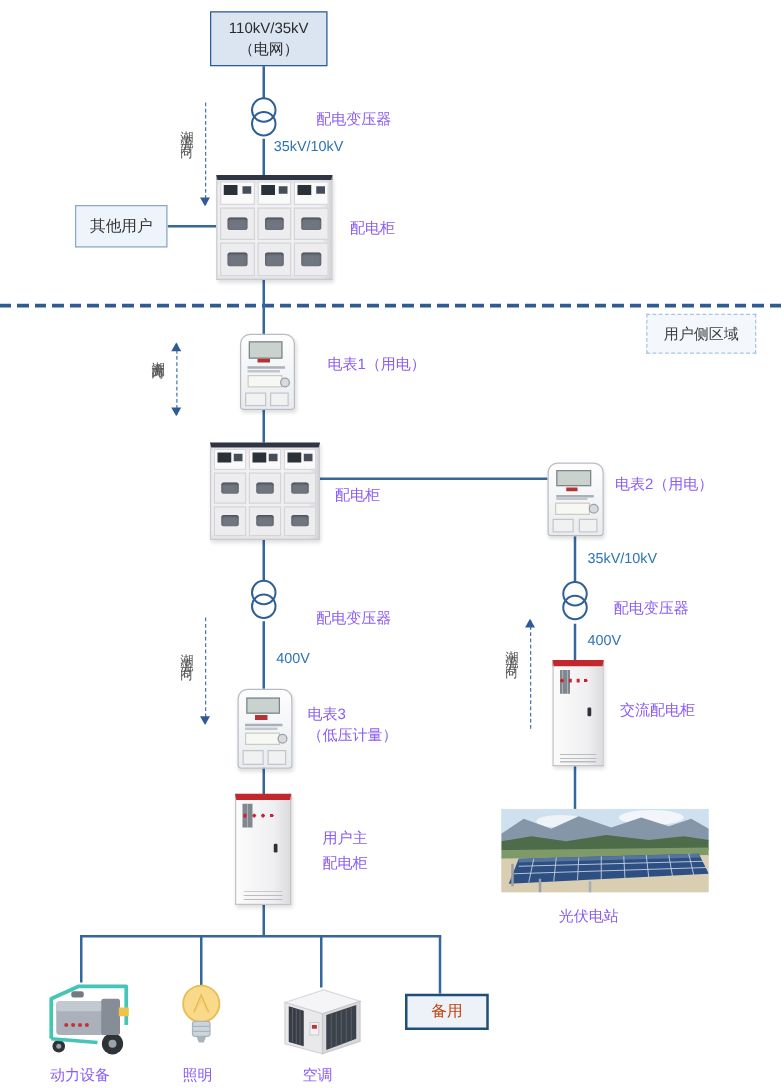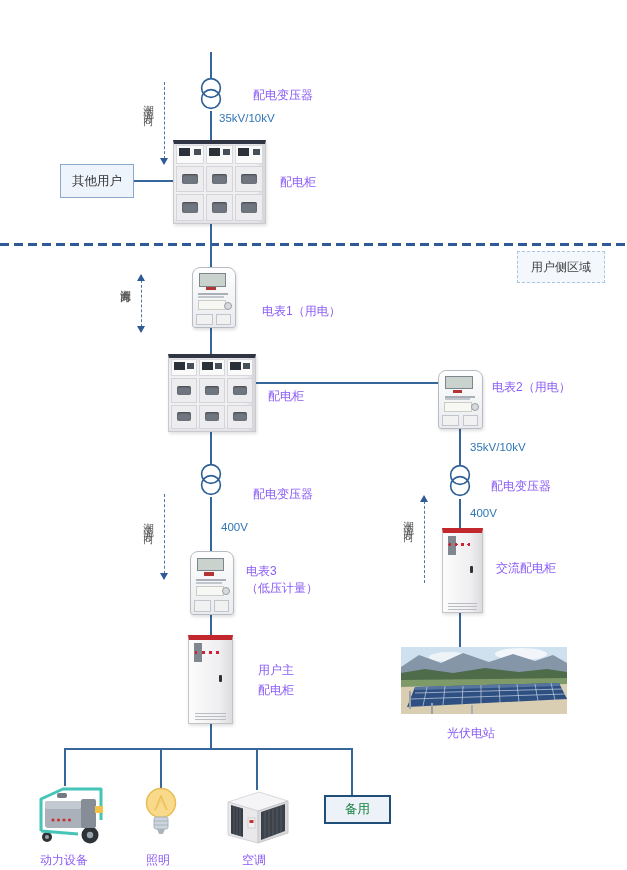--- a/index.html
+++ b/index.html
@@ -20,21 +20,21 @@
     position:absolute;box-sizing:border-box;background:#dbe5f1;border:1.5px solid #2e5a96;
     display:flex;flex-direction:column;align-items:center;justify-content:center;
     font-size:12px;color:#2b2b2b;line-height:17px;text-align:center;
   }
   .plain-box{
     position:absolute;box-sizing:border-box;background:#eef4fb;border:1.5px solid #8aa8cc;
     display:flex;align-items:center;justify-content:center;font-size:12.5px;color:#333;
   }
   .spare-box{
     position:absolute;box-sizing:border-box;background:#edf2f9;border:2px solid #1f4e79;
-    display:flex;align-items:center;justify-content:center;font-size:12.5px;color:#15803d;
+    display:flex;align-items:center;justify-content:center;font-size:12.5px;color:#c2410c;
   }
   .region-box{
     position:absolute;box-sizing:border-box;background:#f4f8fd;border:1.5px dashed #a8c6e2;
     display:flex;align-items:center;justify-content:center;font-size:12px;color:#404040;
   }
   
   .lbl{position:absolute;font-size:12px;color:#8b5cf6;white-space:nowrap;}
   .vlabel{position:absolute;font-size:11.5px;color:#2e75b6;white-space:nowrap;}
   .center{text-align:left;}
   
@@ -117,20 +117,24 @@
   <div class="vline" style="left:459px;top:429px;height:37px;"></div>
   <div class="vline" style="left:459px;top:499px;height:30px;"></div>
   <div class="vline" style="left:459px;top:613px;height:35px;"></div>
 
   <div class="hline" style="left:64px;top:748px;width:289px;"></div>
   <div class="vline" style="left:64px;top:749px;height:37px;"></div>
   <div class="vline" style="left:160px;top:749px;height:39px;"></div>
   <div class="vline" style="left:256px;top:749px;height:41px;"></div>
   <div class="vline" style="left:351px;top:749px;height:46px;"></div>
 
+  <div class="node-box" style="left:168px;top:9px;width:94px;height:44px;">
+    <span>110kV/35kV</span>
+    <span>（电网）</span>
+  </div>
 
   <div class="plain-box" style="left:60px;top:164px;width:74px;height:34px;">
     <span>其他用户</span>
   </div>
 
   <div class="spare-box" style="left:324px;top:795px;width:67px;height:29px;">
     <span>备用</span>
   </div>
 
   <svg class="tf" style="left:197px;top:77px;" width="28" height="34" viewBox="0 0 28 34">
@@ -325,21 +329,21 @@
   <div class="flowgrp" style="left:402px;top:496px;width:30px;height:87px;">
     <span class="flow-text" style="top:16px;">潮流方向</span>
     <span class="flow-arrow">
         <span class="ah-up"></span>
       </span>
   </div>
 
   <span class="lbl" style="left:253px;top:87px;">配电变压器</span>
   <span class="vlabel" style="left:219px;top:112px;">35kV/10kV</span>
   <span class="lbl" style="left:280px;top:174px;">配电柜</span>
-  <span class="lbl" style="left:262px;top:283px;margin-top:20px;">电表1（用电）</span>
+  <span class="lbl" style="left:262px;top:283px;">电表1（用电）</span>
   <span class="lbl" style="left:268px;top:388px;">配电柜</span>
   <span class="lbl" style="left:492px;top:379px;">电表2（用电）</span>
   <span class="vlabel" style="left:470px;top:441px;">35kV/10kV</span>
   <span class="lbl" style="left:491px;top:478px;">配电变压器</span>
   <span class="vlabel" style="left:470px;top:507px;">400V</span>
   <span class="lbl" style="left:496px;top:560px;">交流配电柜</span>
   <span class="lbl" style="left:253px;top:486px;">配电变压器</span>
   <span class="vlabel" style="left:221px;top:521px;">400V</span>
 
   <div class="lbl center" style="left:246px;top:563px;width:88px;line-height:17px;">

